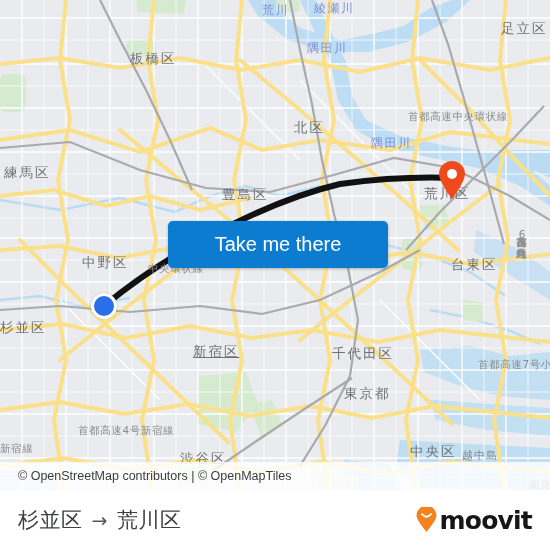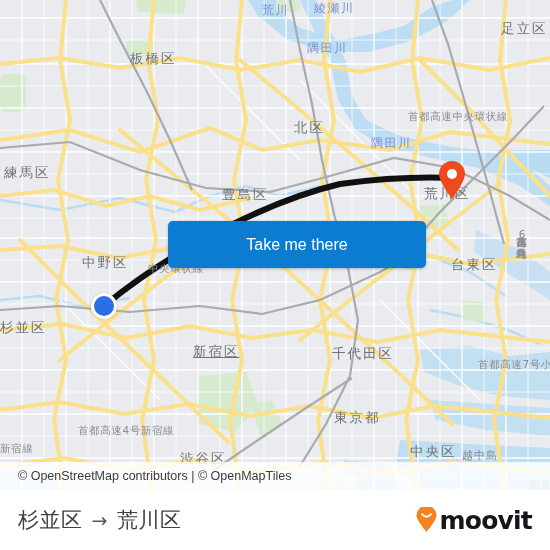--- a/index.html
+++ b/index.html
@@ -39,26 +39,26 @@
     position:absolute;width:26px;height:26px;border-radius:50%;
     background:#2a6fe8;border:3px solid #ffffff;
     box-sizing:border-box;
     box-shadow:0 0 2px rgba(0,0,0,.25);
   }
   .destpin{position:absolute;width:30px;height:40px;}
 
   
   .cta{
     position:absolute;
-    left:168px;top:221px;width:258px;height:47px;
+    left:168px;top:221px;width:220px;height:47px;
     background:#0c7cd0;
     border-radius:5px;
     border:none;
     color:#ffffff;
-    font-size:16px;
+    font-size:20px;
     font-family:"Liberation Sans","DejaVu Sans",sans-serif;
     display:flex;align-items:center;justify-content:center;
     box-shadow:0 1px 3px rgba(0,0,0,.25);
     cursor:pointer;
     padding:0;
   }
 
   
   .attrib{
     position:absolute;left:0;top:462px;width:550px;height:28px;
@@ -180,21 +180,21 @@
         <div class="lbl ward" style="left: 130px; top: 50px;">板橋区</div>
         <div class="lbl ward" style="left: 4px; top: 143px; margin-top: 21px;">練馬区</div>
         <div class="lbl ward" style="left: 222px; top: 186px;">豊島区</div>
         <div class="lbl ward" style="left: 294px; top: 119px;">北区</div>
         <div class="lbl ward" style="left: 464px; top: 20px; padding-left: 37px;">足立区</div>
         <div class="lbl ward" style="left: 82px; top: 254px;">中野区</div>
         <div class="lbl ward" style="left: 0px; top: 319px;">杉並区</div>
         <div class="lbl ward" style="left: 193px; top: 343px; text-decoration: underline;">新宿区</div>
         <div class="lbl ward" style="left: 180px; top: 450px;">渋谷区</div>
         <div class="lbl ward" style="left: 332px; top: 345px;">千代田区</div>
-        <div class="lbl ward" style="left: 334px; top: 385px; margin-top: 24px;">東京都</div>
+        <div class="lbl ward" style="left: 344px; top: 385px;">東京都</div>
         <div class="lbl ward" style="left: 410px; top: 443px;">中央区</div>
         <div class="lbl ward" style="left: 451px; top: 256px;">台東区</div>
         <div class="lbl ward" style="left: 424px; top: 185px;">荒川区</div>
         <div class="lbl water" style="left: 262px; top: 2px;">荒川</div>
         <div class="lbl water" style="left: 314px; top: 0px;">綾瀬川</div>
         <div class="lbl water" style="left: 307px; top: 40px;">隅田川</div>
         <div class="lbl water" style="left: 371px; top: 135px;">隅田川</div>
         <div class="lbl small" style="left: 462px; top: 448px;">越中島</div>
         <div class="lbl small" style="left: 528px; top: 478px;">潮見</div>
         <div class="lbl road road" style="left: 408px; top: 110px;">首都高速中央環状線</div>

